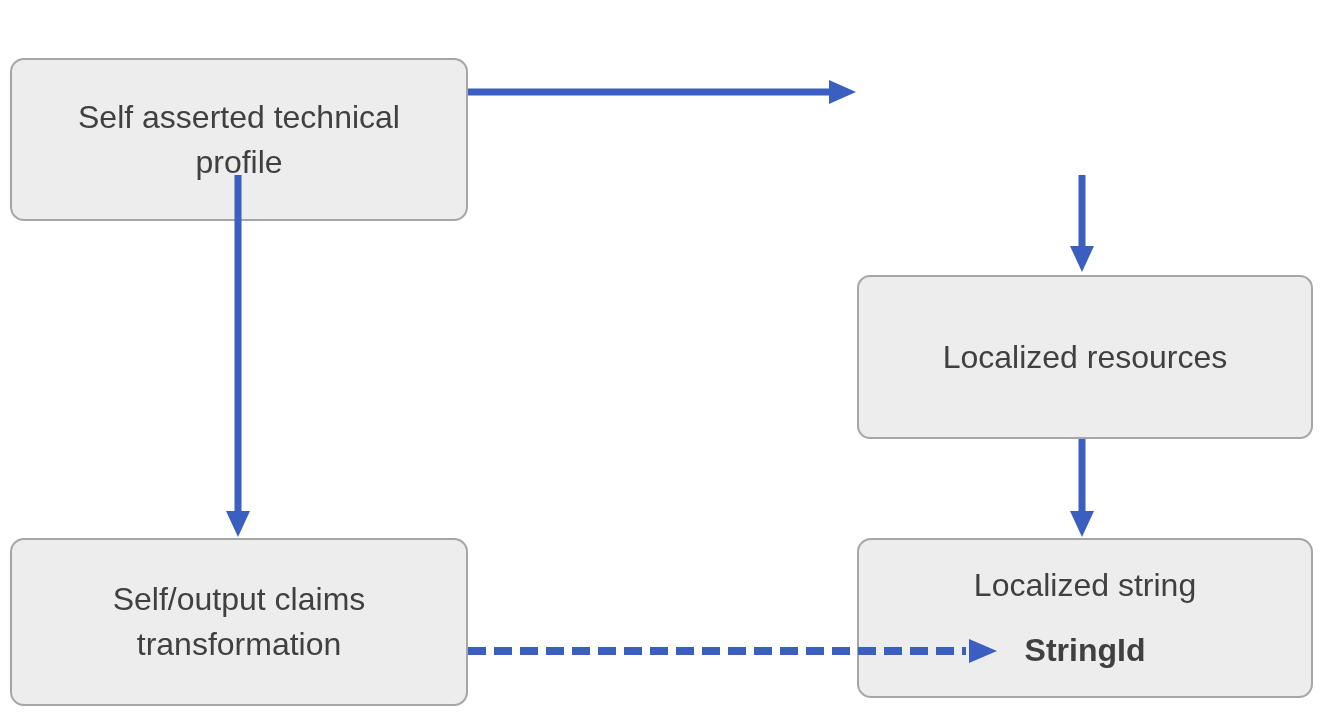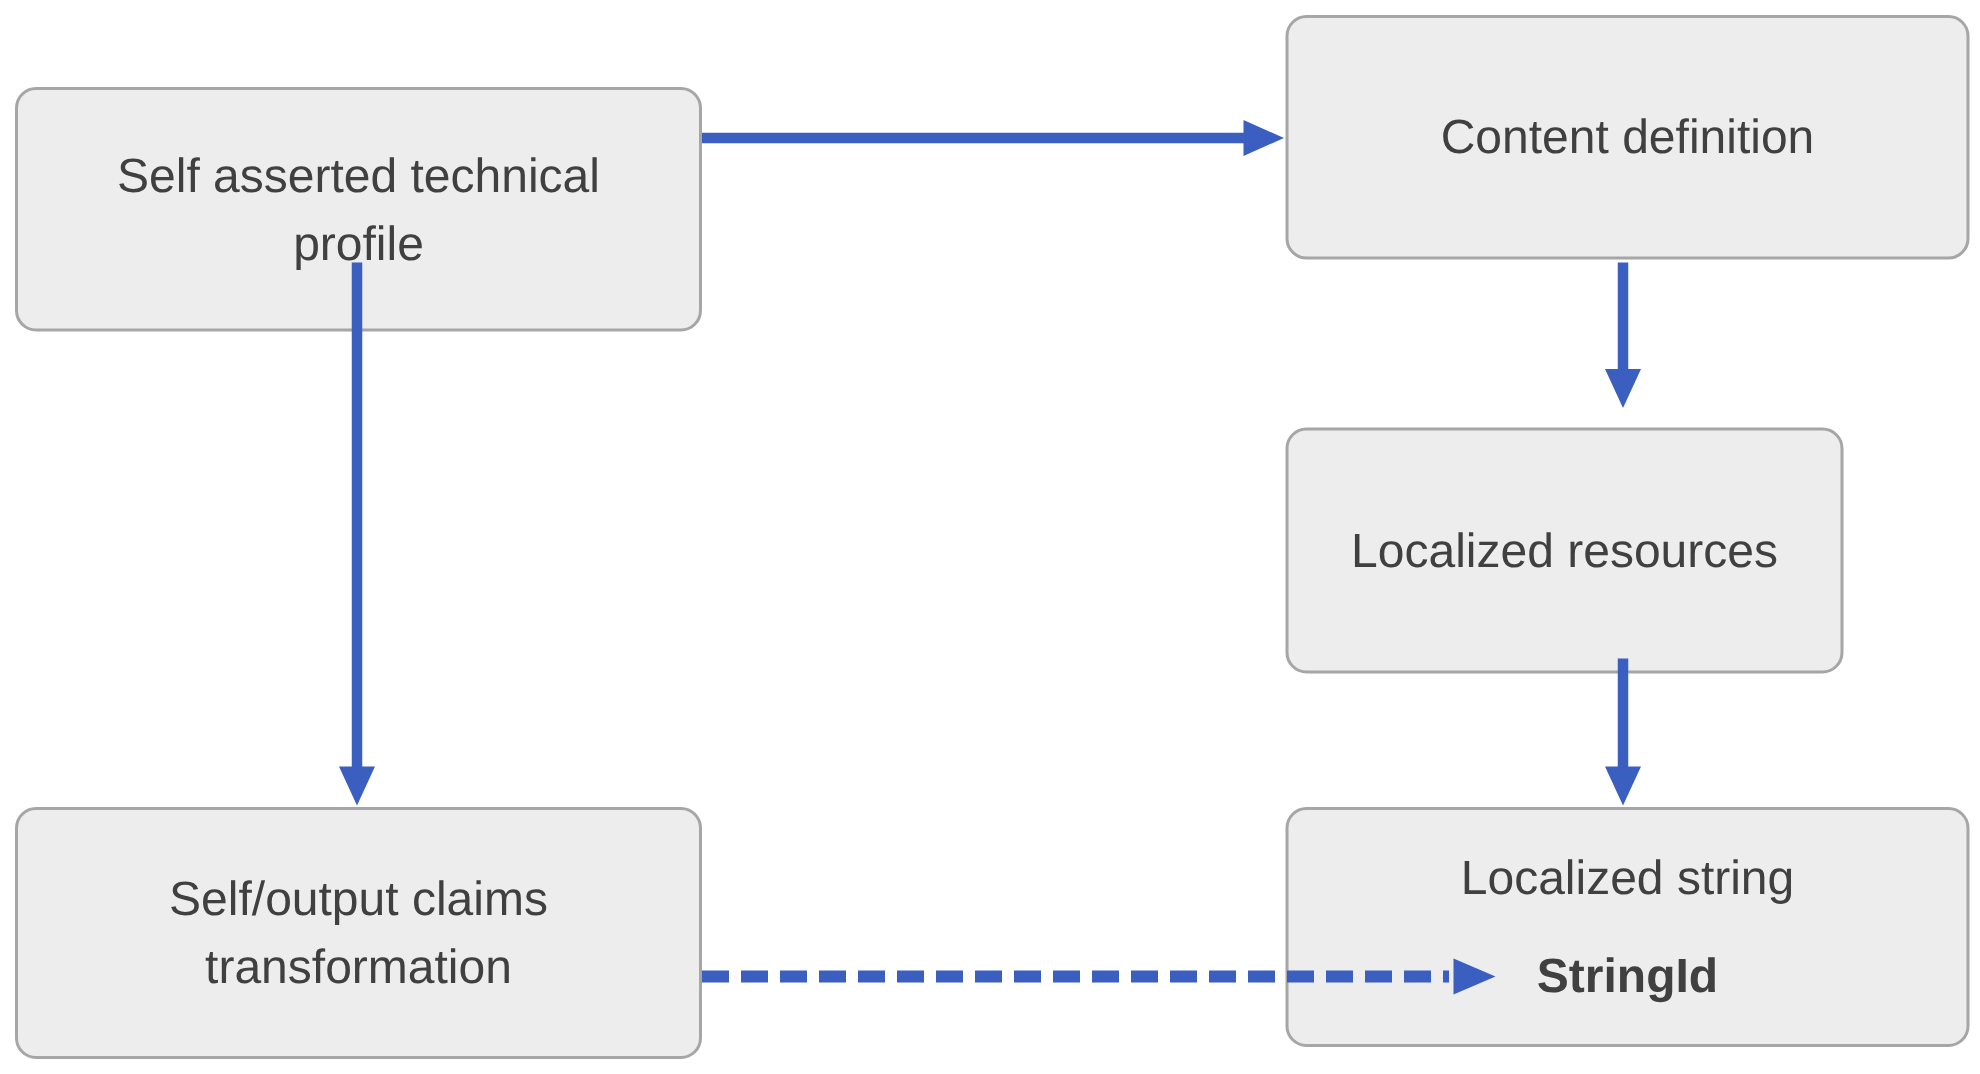--- a/index.html
+++ b/index.html
@@ -30,21 +30,21 @@
     font-size: 32px;
     line-height: 45px;
     padding: 0 20px;
     z-index: 1;
   }
   .node span { display: block; }
   .node .bold-line { font-weight: 700; margin-top: 20px; }
 
   #node-satp   { left: 10px;  top: 10px;  width: 458px; height: 163px; margin-top: 48px; }
   #node-cdef   { left: 857px; top: 10px;  width: 456px; height: 163px; }
-  #node-lres   { left: 857px; top: 285px; width: 372px; height: 164px; }
+  #node-lres   { left: 857px; top: 275px; width: 456px; height: 164px; border-radius: 13px; }
   #node-ioct   { left: 10px;  top: 538px; width: 458px; height: 168px; }
   #node-lstr   { left: 857px; top: 538px; width: 456px; height: 160px; }
 
   .arrows-layer {
     position: absolute;
     left: 0; top: 0;
     width: 1320px;
     height: 716px;
     z-index: 2;
     pointer-events: none;
@@ -65,23 +65,20 @@
 </style>
 </head>
 <body>
 
 <div class="canvas">
 
   <div class="node" id="node-satp">
     <span>Self asserted technical profile</span>
   </div>
 
-  <div class="node" id="node-cdef">
-    <span>Content definition</span>
-  </div>
 
   <div class="node" id="node-lres">
     <span>Localized resources</span>
   </div>
 
   <div class="node" id="node-ioct">
     <span>Self/output claims transformation</span>
   </div>
 
   <div class="node" id="node-lstr">

